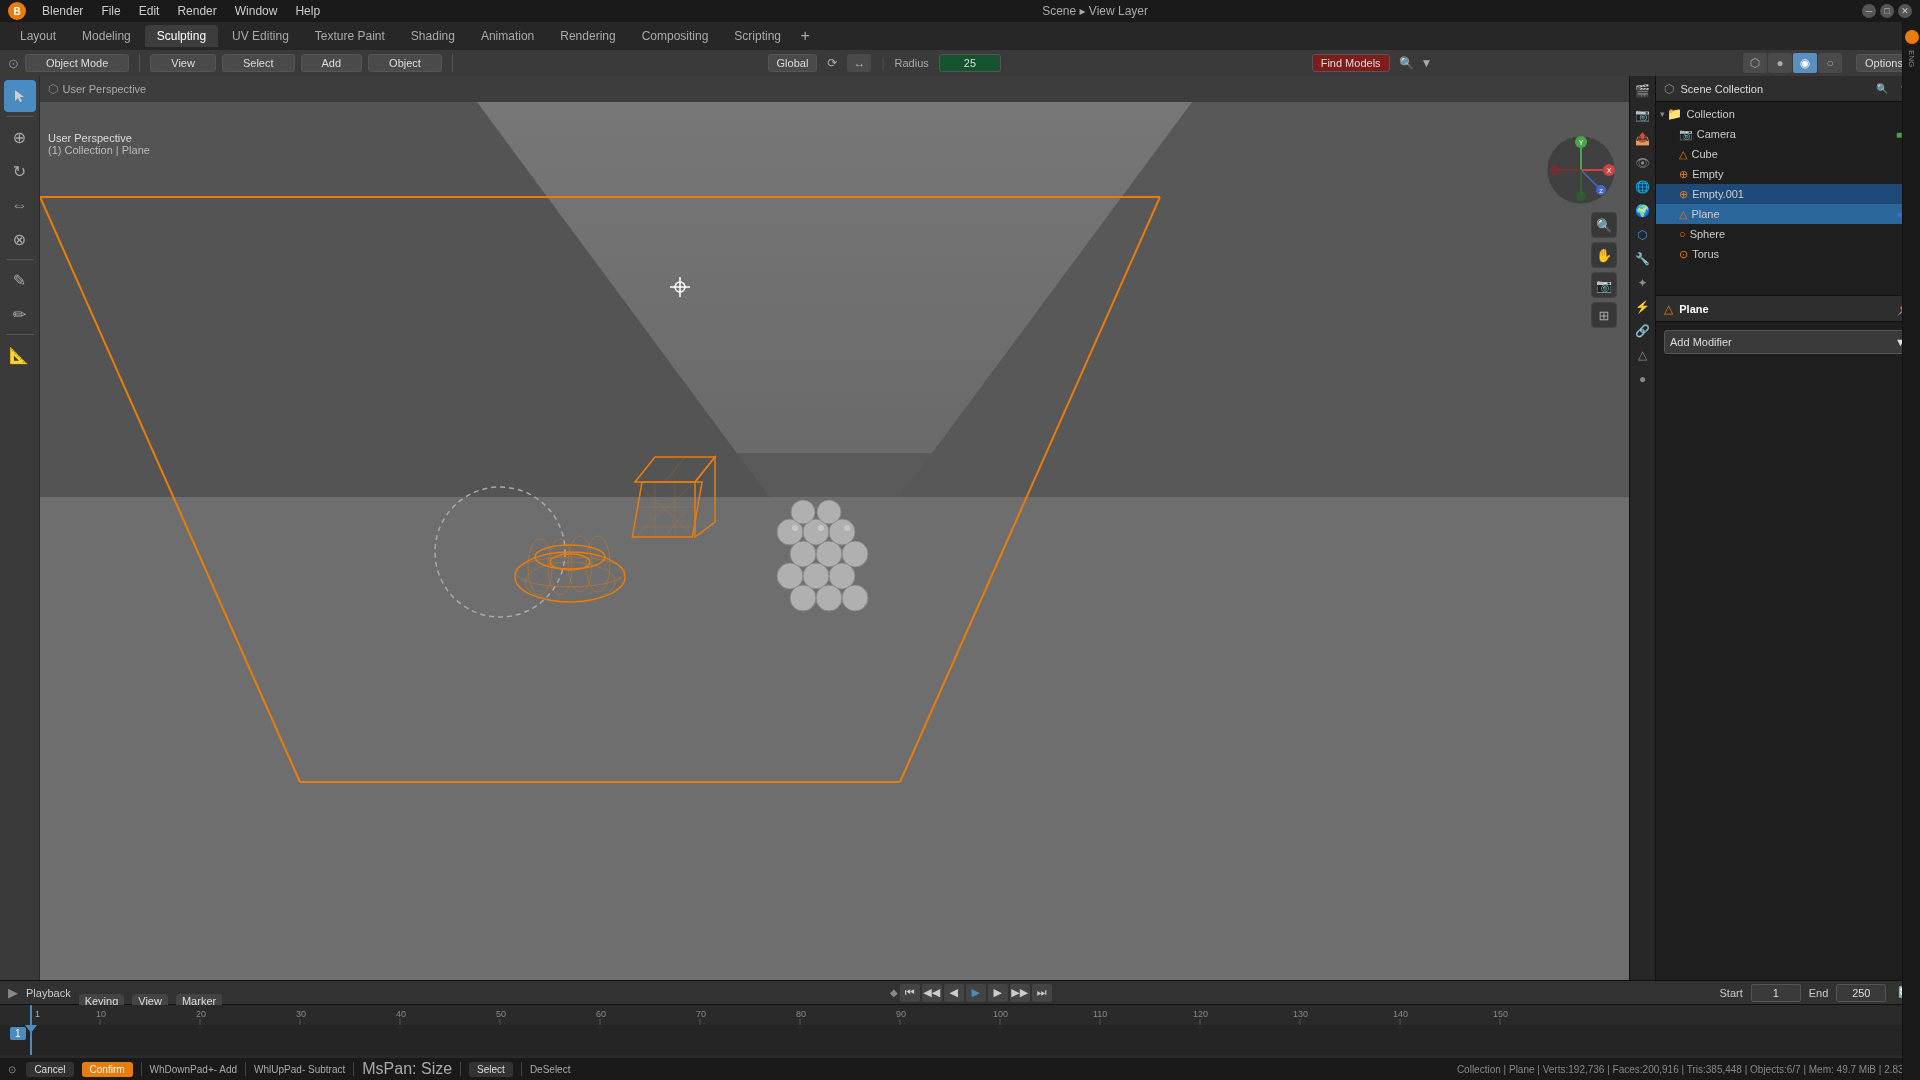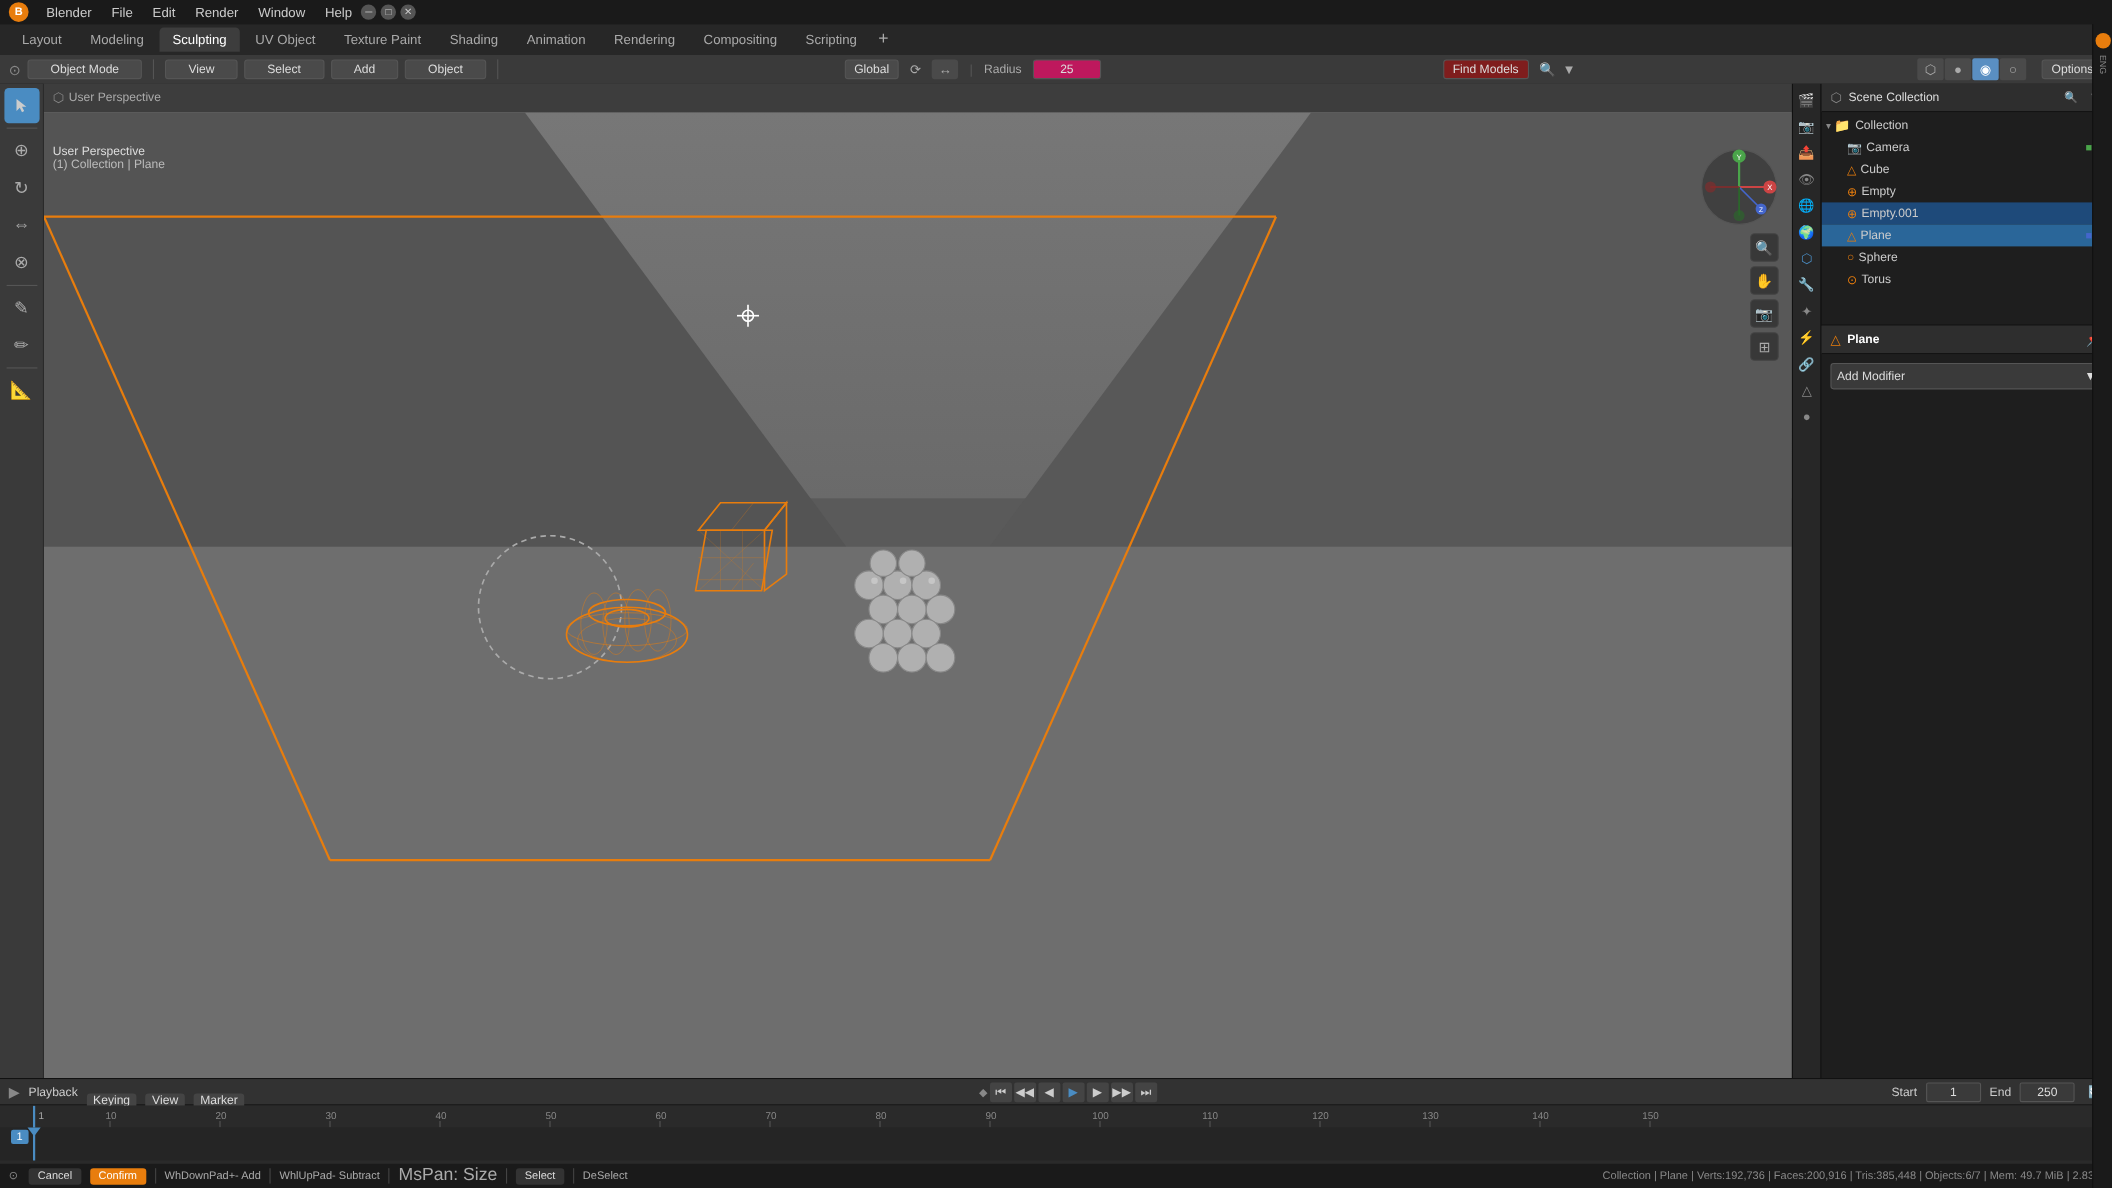--- a/index.html
+++ b/index.html
@@ -441,32 +441,35 @@
 <div id="titlebar">
   <div class="app-icon">B</div>
   <div class="title-menus">
     <span>Blender</span>
     <span>File</span>
     <span>Edit</span>
     <span>Render</span>
     <span>Window</span>
     <span>Help</span>
   </div>
+  <div class="window-title">
+    <span>Scene</span> ▸ <span>View Layer</span>
+  </div>
   <div class="window-controls">
     <span class="win-min">─</span>
     <span class="win-max">□</span>
     <span class="win-close">✕</span>
   </div>
 </div>
 
 <div id="workspace-tabs">
   <div class="ws-tab">Layout</div>
   <div class="ws-tab">Modeling</div>
   <div class="ws-tab active">Sculpting</div>
-  <div class="ws-tab">UV Object</div>
+  <div class="ws-tab">UV Editing</div>
   <div class="ws-tab">Texture Paint</div>
   <div class="ws-tab">Shading</div>
   <div class="ws-tab">Animation</div>
   <div class="ws-tab">Rendering</div>
   <div class="ws-tab">Compositing</div>
   <div class="ws-tab">Scripting</div>
   <div class="ws-tab-add">+</div>
 </div>
 
 <div id="header-toolbar">
@@ -478,21 +481,21 @@
   <div class="toolbar-btn">Add</div>
   <div class="toolbar-btn">Object</div>
   <div class="toolbar-sep"></div>
   <div class="vp-spacer"></div>
 
   <span style="padding:2px 8px; background:#4a4a4a; border-radius:3px; border:1px solid #555; font-size:11px; color:#ddd; cursor:pointer;text-align:center;">Global</span>
   <span style="margin-left:4px; color:#aaa; cursor:pointer;">⟳</span>
   <span style="margin-left:4px; color:#aaa; cursor:pointer; padding:2px 6px; background:#4a4a4a; border-radius:3px;">↔</span>
   <span style="margin:0 4px; color:#555;">|</span>
   <span style="font-size:11px; color:#aaa;">Radius</span>
-  <span style="padding:2px 24px; background:#be185d; border-radius:3px; border:1px solid #555; font-size:11px; color:#ddd; cursor:pointer; margin-left:4px;">25</span>
+  <span style="padding:2px 24px; background:#14532d; border-radius:3px; border:1px solid #555; font-size:11px; color:#ddd; cursor:pointer; margin-left:4px;">25</span>
   <div class="vp-spacer"></div>
 
   <span style="padding:2px 8px; background:#7f1d1d; border-radius:3px; border:1px solid #555; font-size:11px; color:#ddd; cursor:pointer;">Find Models</span>
   <span style="margin-left:4px; color:#aaa; cursor:pointer;">🔍</span>
   <span style="color:#aaa; cursor:pointer;">▼</span>
   <div class="vp-spacer"></div>
 
   <div class="shading-btns">
     <div class="shading-btn">⬡</div>
     <div class="shading-btn">●</div>

